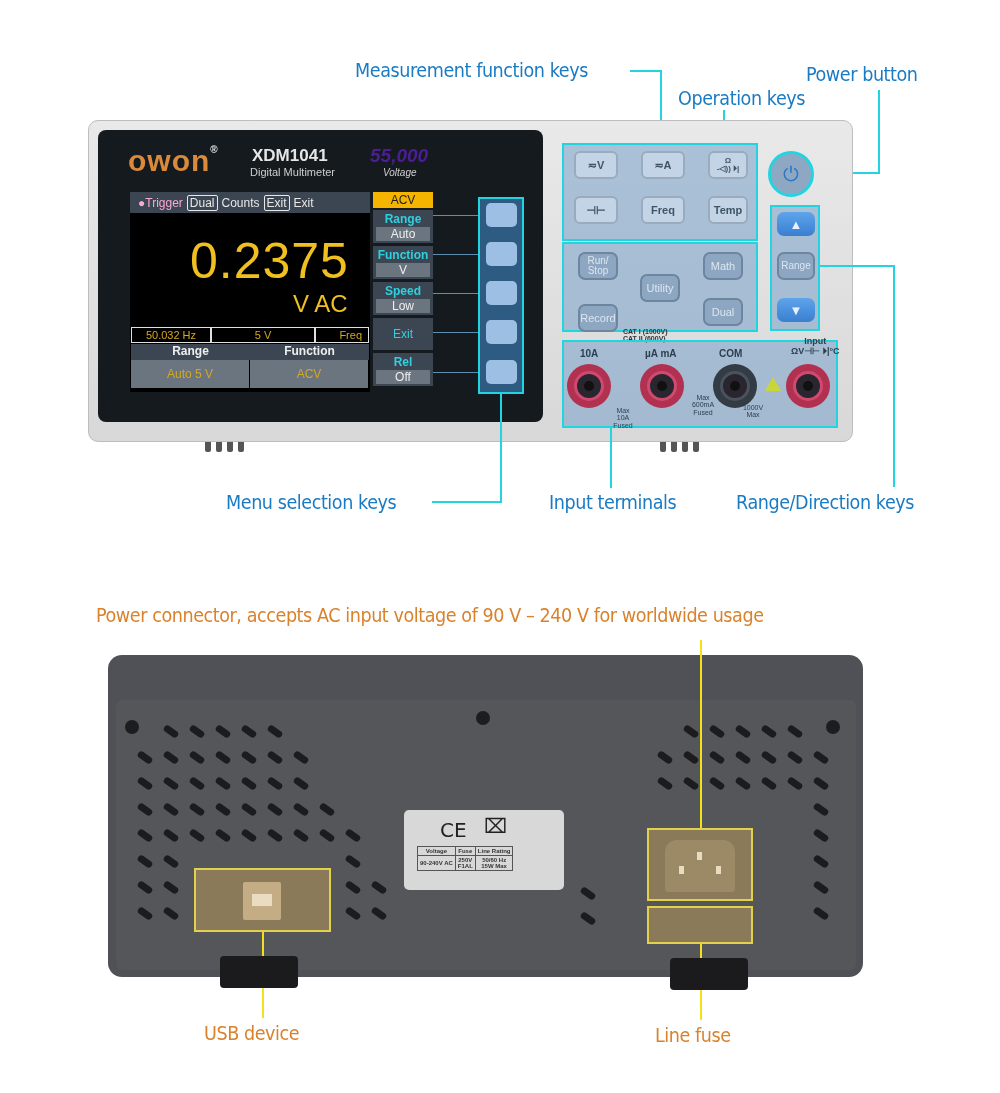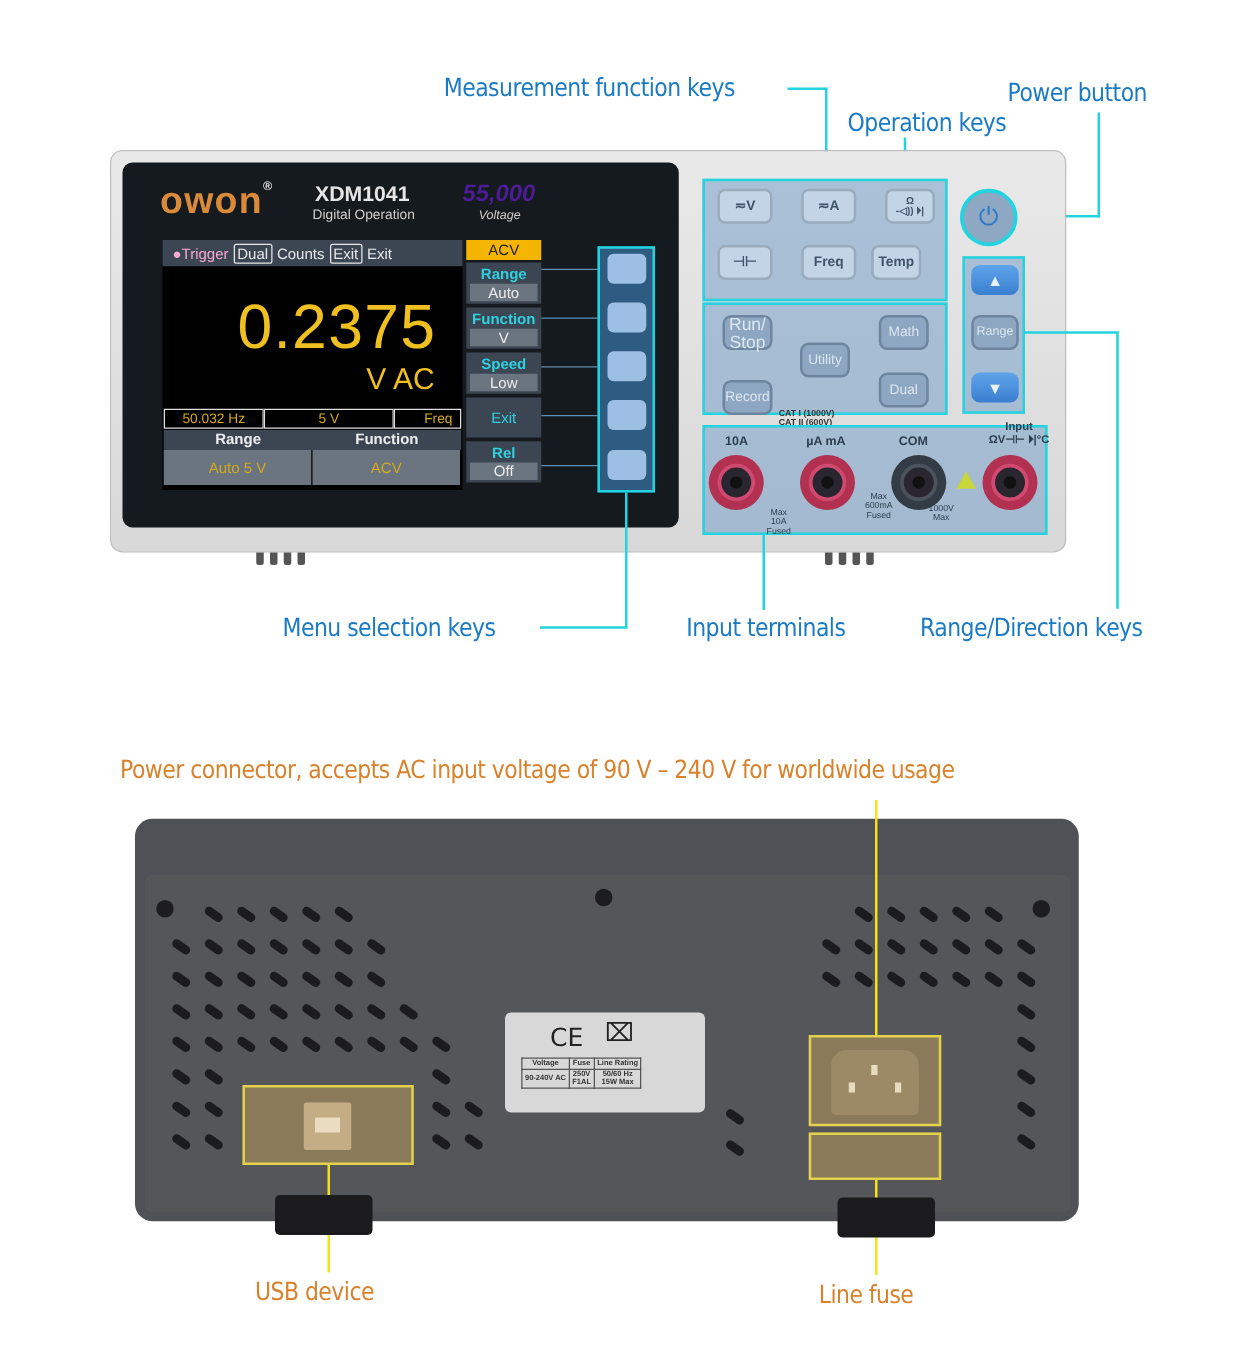--- a/index.html
+++ b/index.html
@@ -85,21 +85,21 @@
 <div class="abs callout-blue" style="left:678px;top:86px;">Operation keys</div>
 <div class="line-c" style="left:723px;top:110px;width:2px;height:132px;"></div>
 <div class="abs callout-blue" style="left:806px;top:62px;">Power button</div>
 <div class="line-c" style="left:878px;top:90px;width:2px;height:84px;"></div>
 <div class="line-c" style="left:808px;top:172px;width:72px;height:2px;"></div>
 
 <div class="abs front-body"></div>
 <div class="abs front-bezel"></div>
 <div class="abs brand"><span class="o1">owon</span><sup>®</sup></div>
 <div class="abs model">XDM1041</div>
-<div class="abs model-sub">Digital Operation</div>
+<div class="abs model-sub">Digital Multimeter</div>
 <div class="abs counts">55,000</div>
 <div class="abs counts-sub">Voltage</div>
 
 <div class="abs screen"></div>
 <div class="abs status-bar">
   <span class="trig">●Trigger</span>
   <span class="box">Dual</span>
   <span>Counts</span>
   <span class="box">Exit</span>
   <span>Exit</span>
@@ -156,24 +156,24 @@
 </div>
 
 <div class="abs right-panel">
   <div class="zone" style="left:9px;top:11px;width:196px;height:98px;"></div>
   <div class="key" style="left:21px;top:19px;width:44px;height:28px;">≂V</div>
   <div class="key" style="left:88px;top:19px;width:44px;height:28px;">≂A</div>
   <div class="key" style="left:155px;top:19px;width:40px;height:28px;font-size:8px;white-space:pre;">Ω
 -◁)) ⏵|</div>
   <div class="key" style="left:21px;top:64px;width:44px;height:28px;">⊣⊢</div>
   <div class="key" style="left:88px;top:64px;width:44px;height:28px;">Freq</div>
-  <div class="key" style="left:144px;top:64px;width:40px;height:28px;text-align:center;">Temp</div>
+  <div class="key" style="left:155px;top:64px;width:40px;height:28px;text-align:center;">Temp</div>
 
   <div class="zone" style="left:9px;top:110px;width:196px;height:90px;"></div>
-  <div class="okey" style="left:25px;top:120px;width:40px;height:28px;font-size:14px;white-space:pre;">Run/
+  <div class="okey" style="left:25px;top:120px;width:40px;height:28px;font-size:10px;white-space:pre;">Run/
 Stop</div>
   <div class="okey" style="left:150px;top:120px;width:40px;height:28px;">Math</div>
   <div class="okey" style="left:87px;top:142px;width:40px;height:28px;">Utility</div>
   <div class="okey" style="left:25px;top:172px;width:40px;height:28px;">Record</div>
   <div class="okey" style="left:150px;top:166px;width:40px;height:28px;">Dual</div>
   <div class="tiny" style="left:70px;top:196px;width:90px;color:#333;font-weight:bold;white-space:pre;text-align:left;">CAT I (1000V)
 CAT II (600V)</div>
 
   <div class="abs" style="left:215px;top:19px;width:46px;height:46px;border-radius:50%;background:#8ea8c3;border:3px solid #22d3e0;display:flex;align-items:center;justify-content:center;color:#2a79c7;font-size:20px;cursor:pointer;">
       <span>⏻</span>

